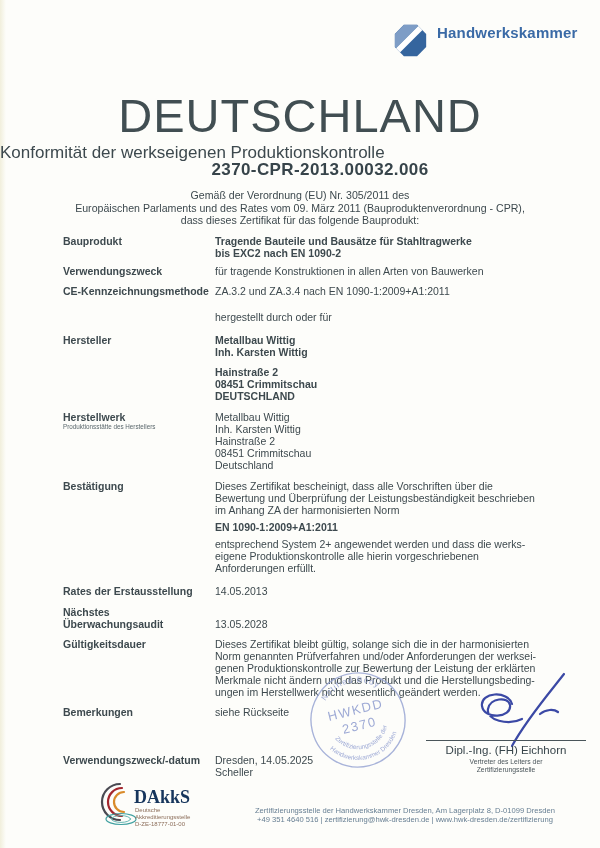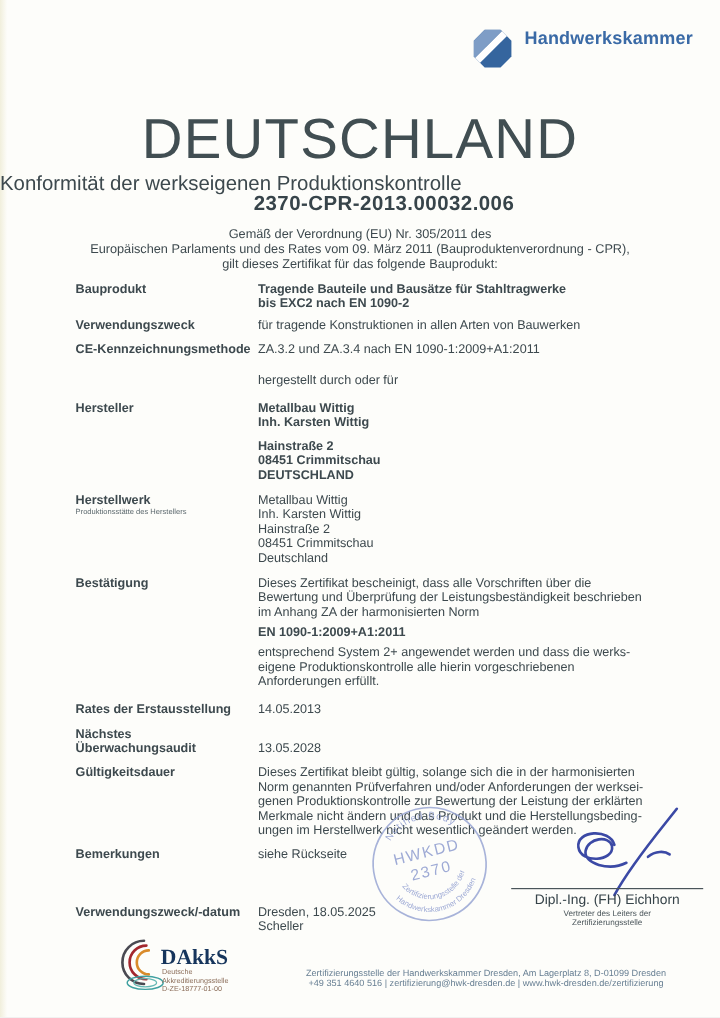--- a/index.html
+++ b/index.html
@@ -90,21 +90,21 @@
       <div>Handwerkskammer</div>
     </div>
   </div>
 
   <div class="title">DEUTSCHLAND</div>
   <div class="subtitle">Konformität der werkseigenen Produktionskontrolle</div>
   <div class="certno">2370-CPR-2013.00032.006</div>
   <div class="legal">
       <div>Gemäß der Verordnung (EU) Nr. 305/2011 des</div>
       <div>Europäischen Parlaments und des Rates vom 09. März 2011 (Bauproduktenverordnung - CPR),</div>
-      <div>gilt dieses Zertifikat für das folgende Bauprodukt:</div>
+      <div>dass dieses Zertifikat für das folgende Bauprodukt:</div>
     </div>
 
   <div class="fields">
 
     <div class="row mb6">
       <div class="lbl">Bauprodukt</div>
       <div class="val b">
           <div>Tragende Bauteile und Bausätze für Stahltragwerke</div>
           <div>bis EXC2 nach EN 1090-2</div>
         </div>
@@ -197,21 +197,21 @@
     </div>
 
     <div class="row mb36">
       <div class="lbl">Bemerkungen</div>
       <div class="val">siehe Rückseite</div>
     </div>
 
     <div class="row">
       <div class="lbl">Verwendungszweck/-datum</div>
       <div class="val">
-          <div>Dresden, 18.05.2025</div>
+          <div>Dresden, 14.05.2025</div>
           <div>Scheller</div>
         </div>
     </div>
 
   </div>
 
   <svg class="stamp" viewBox="0 0 104 112">
     <defs>
       <path id="arcT" d="M 17 43 A 37 37 0 0 1 87 43"></path>
       <path id="arcBi" d="M 24 66 A 30 30 0 0 0 80 66"></path>

